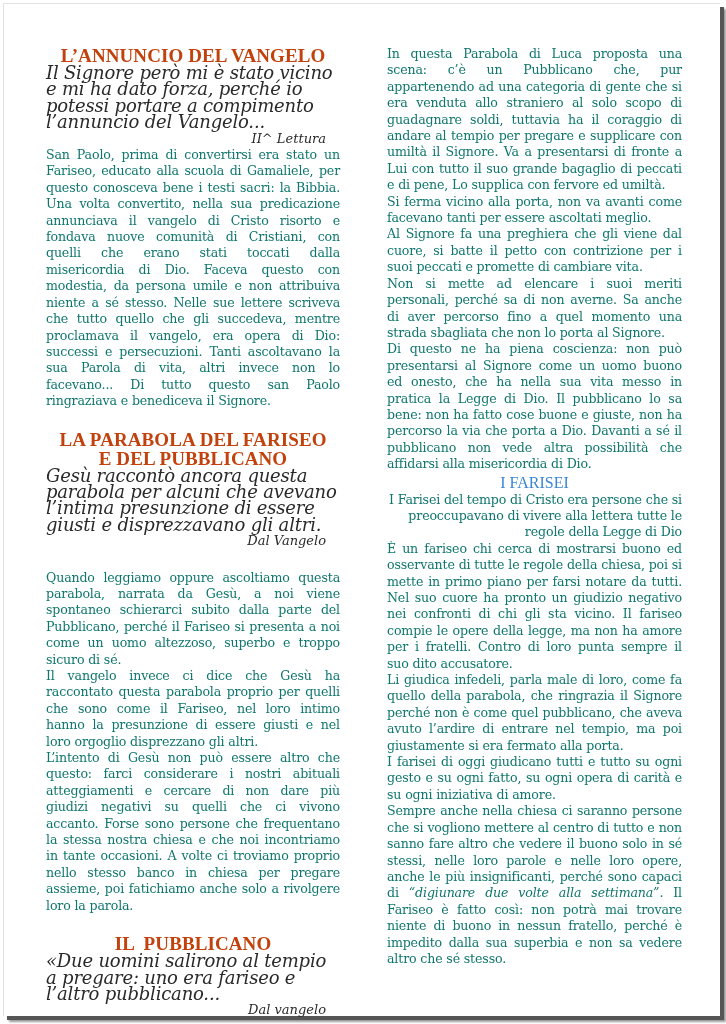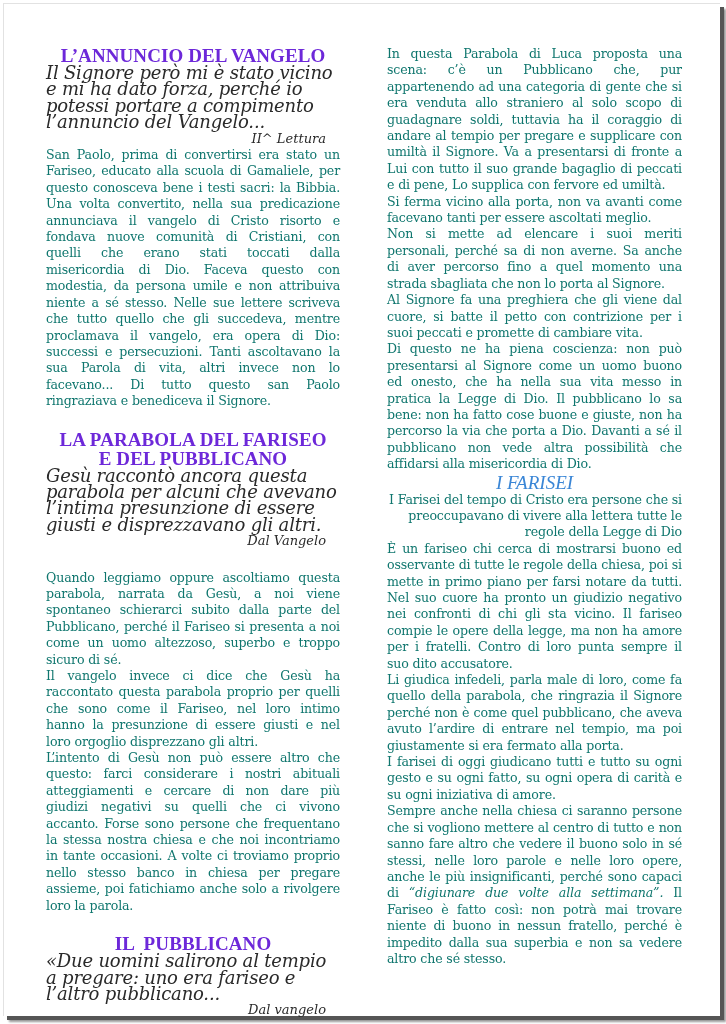--- a/index.html
+++ b/index.html
@@ -14,27 +14,27 @@
     box-shadow: 4px 4px 0 #555, 6px 6px 2px #999;
   }
   .col { position: absolute; top: 0; }
   .col-left { left: 42px; width: 294px; top: 42px; }
   .col-right { left: 383px; width: 295px; top: 42px; }
   .txt {
     font-family: "DejaVu Serif", serif; font-size: 12.6px; line-height: 16.4px; color: #0f766e;
     text-align: justify; margin: 0; letter-spacing: -0.15px;
   }
   .h {
-    font-family: "Liberation Serif", serif; font-weight: bold; color: #6d28d9;
+    font-family: "Liberation Serif", serif; font-weight: bold; color: #c2410c;
     text-align: center; font-size: 19px; line-height: 19px; margin: 0;
     letter-spacing: 0.1px;
   }
   .h-light {
     font-family: "Liberation Serif", serif; font-weight: normal; color: #3a86d6;
-    text-align: center; font-size: 19px; line-height: 19px; margin: 0; font-style: italic;
+    text-align: center; font-size: 16px; line-height: 19px; margin: 0;
   }
   .quote {
     font-family: "DejaVu Serif", serif; font-style: italic; font-size: 18px; line-height: 16.4px;
     color: #2a2a2a; margin: 0; letter-spacing: -0.2px;
   }
   .src {
     font-family: "DejaVu Serif", serif; font-style: italic; font-size: 13px; line-height: 16.4px;
     color: #2a2a2a; text-align: right; margin: 0; padding-right: 14px;
   }
   .small-ital { font-style: italic; }
@@ -63,22 +63,22 @@
 
     <div class="gap-m"></div>
     <h2 class="h" style="white-space:pre;text-align:center;">IL  PUBBLICANO</h2>
     <p class="quote">«Due uomini salirono al tempio a pregare: uno era fariseo e l’altro pubblicano...</p>
     <p class="src">Dal vangelo</p>
   </div>
 
   <div class="col col-right">
     <p class="txt">In questa Parabola di Luca proposta una scena: c’è un Pubblicano che, pur appartenendo ad una categoria di gente che si era venduta allo straniero al solo scopo di guadagnare soldi, tuttavia ha il coraggio di andare al tempio per pregare e supplicare con umiltà il Signore. Va a presentarsi di fronte a Lui con tutto il suo grande bagaglio di peccati e di pene, Lo supplica con fervore ed umiltà.</p>
     <p class="txt">Si ferma vicino alla porta, non va avanti come facevano tanti per essere ascoltati meglio.</p>
+    <p class="txt">Al Signore fa una preghiera che gli viene dal cuore, si batte il petto con contrizione per i suoi peccati e promette di cambiare vita.</p>
     <p class="txt">Non si mette ad elencare i suoi meriti personali, perché sa di non averne. Sa anche di aver percorso fino a quel momento una strada sbagliata che non lo porta al Signore.</p>
-    <p class="txt">Al Signore fa una preghiera che gli viene dal cuore, si batte il petto con contrizione per i suoi peccati e promette di cambiare vita.</p>
     <p class="txt">Di questo ne ha piena coscienza: non può presentarsi al Signore come un uomo buono ed onesto, che ha nella sua vita messo in pratica la Legge di Dio. Il pubblicano lo sa bene: non ha fatto cose buone e giuste, non ha percorso la via che porta a Dio. Davanti a sé il pubblicano non vede altra possibilità che affidarsi alla misericordia di Dio.</p>
 
     <h2 class="h-light">I FARISEI</h2>
     <p class="txt" style="text-align:right;">I Farisei del tempo di Cristo era persone che si preoccupavano di vivere alla lettera tutte le regole della Legge di Dio</p>
     <p class="txt">È un fariseo chi cerca di mostrarsi buono ed osservante di tutte le regole della chiesa, poi si mette in primo piano per farsi notare da tutti. Nel suo cuore ha pronto un giudizio negativo nei confronti di chi gli sta vicino. Il fariseo compie le opere della legge, ma non ha amore per i fratelli. Contro di loro punta sempre il suo dito accusatore.</p>
     <p class="txt">Li giudica infedeli, parla male di loro, come fa quello della parabola, che ringrazia il Signore perché non è come quel pubblicano, che aveva avuto l’ardire di entrare nel tempio, ma poi giustamente si era fermato alla porta.</p>
     <p class="txt">I farisei di oggi giudicano tutti e tutto su ogni gesto e su ogni fatto, su ogni opera di carità e su ogni iniziativa di amore.</p>
     <p class="txt"><span>Sempre anche nella chiesa ci saranno persone che si vogliono mettere al centro di tutto e non sanno fare altro che vedere il buono solo in sé stessi, nelle loro parole e nelle loro opere, anche le più insignificanti, perché sono capaci di </span><span class="small-ital">“digiunare due volte alla settimana”.</span><span> Il Fariseo è fatto così: non potrà mai trovare niente di buono in nessun fratello, perché è impedito dalla sua superbia e non sa vedere altro che sé stesso.</span></p>
   </div>
 

